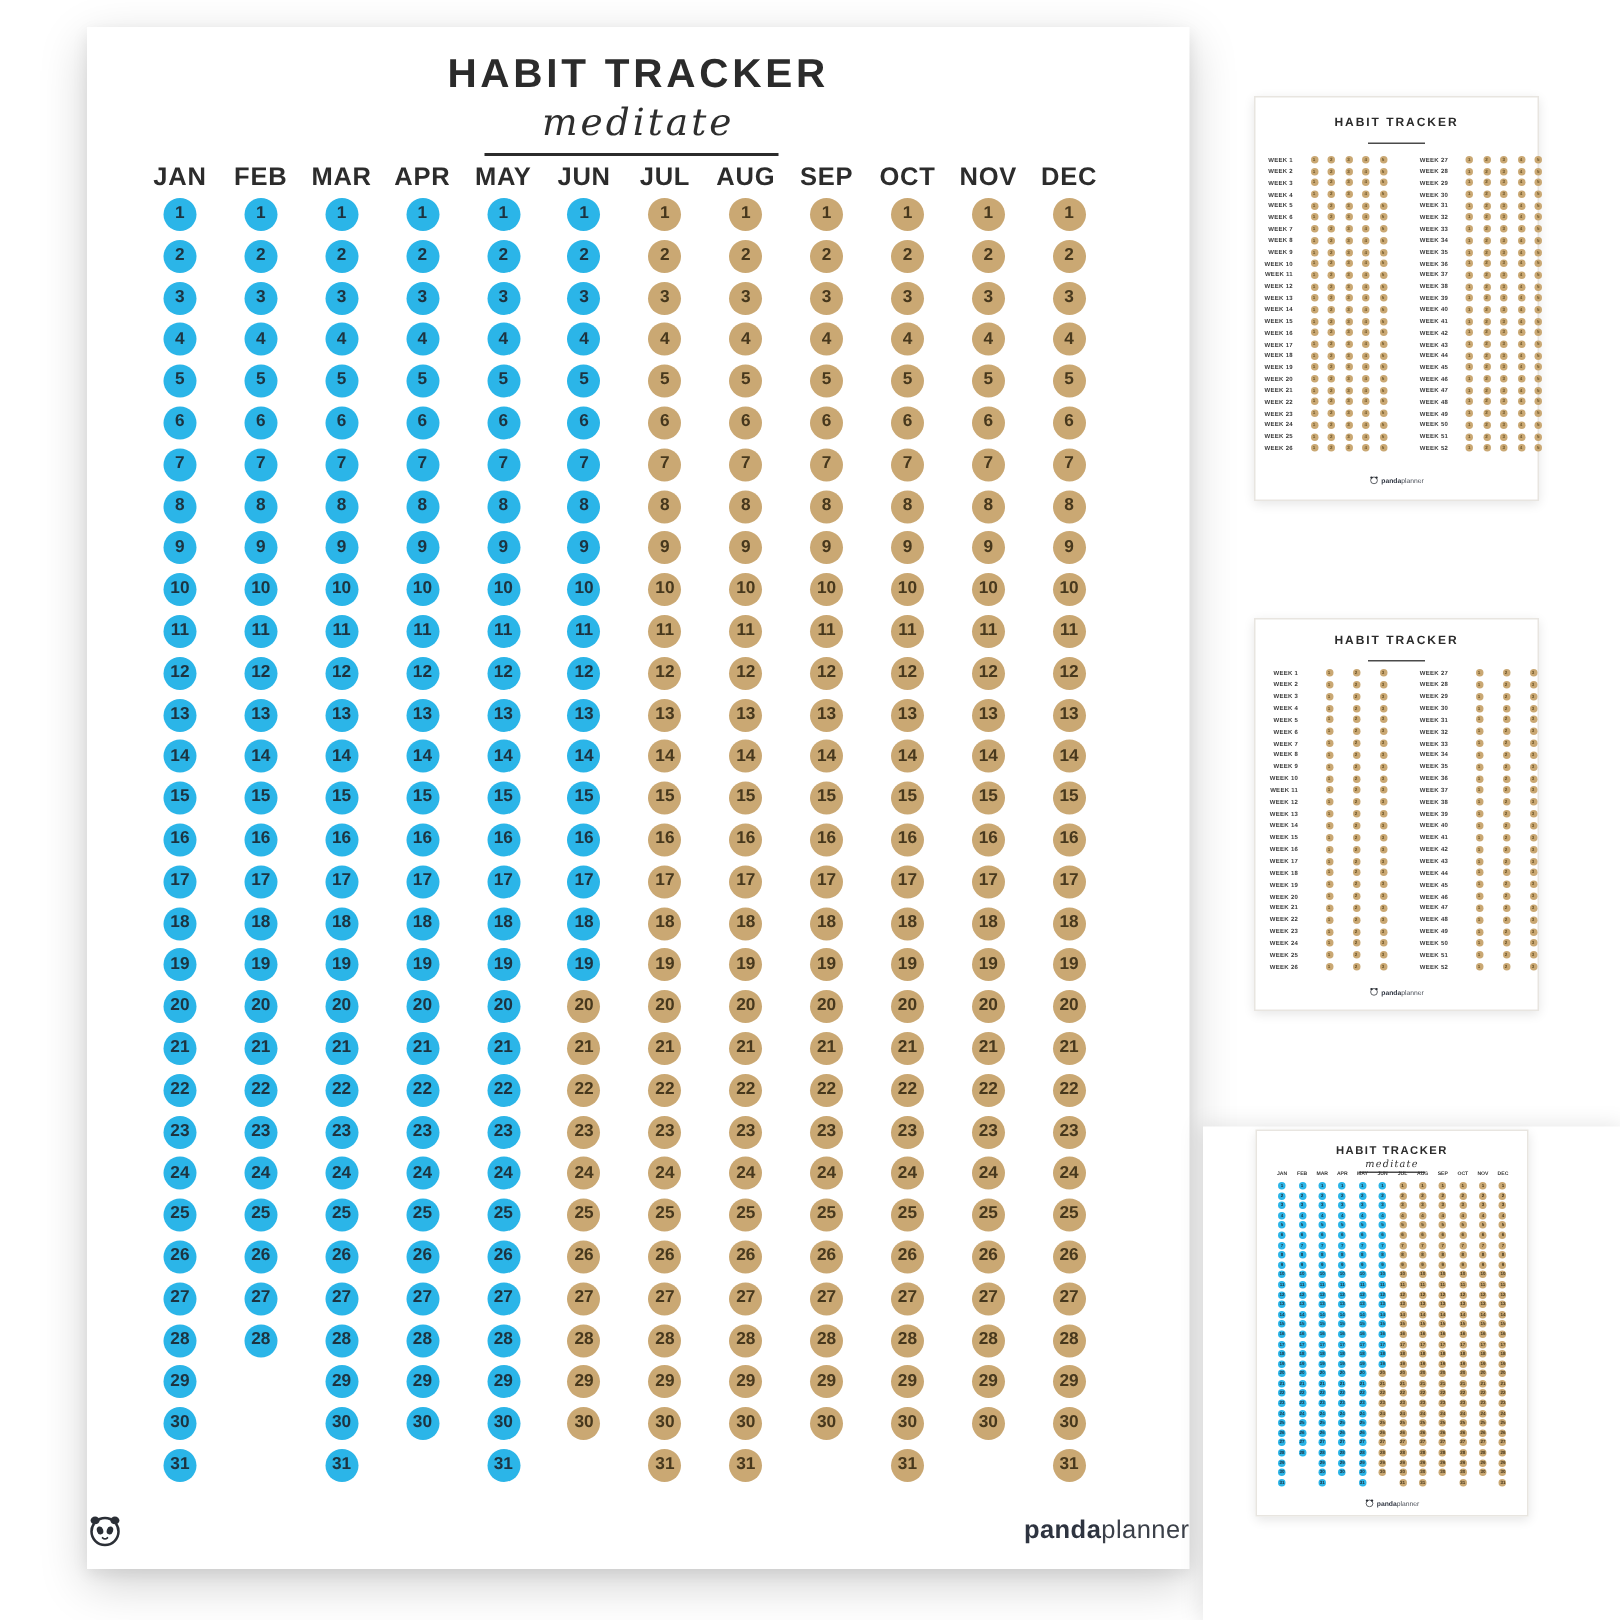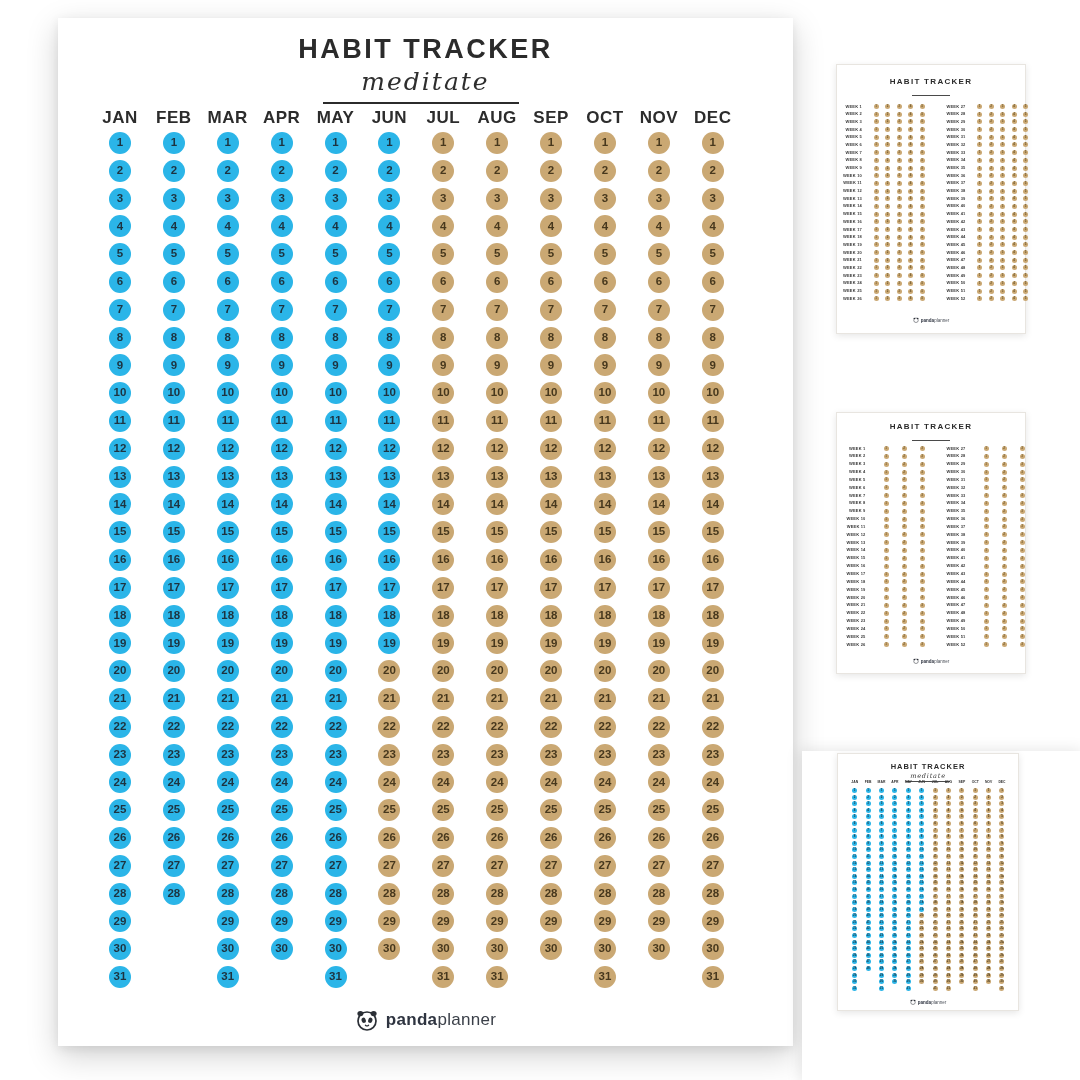--- a/index.html
+++ b/index.html
@@ -31,21 +31,21 @@
   .mcol{width:53.9px;display:flex;flex-direction:column;align-items:center;}
   .mlabel{height:24px;line-height:20px;font-size:17px;font-weight:700;
     letter-spacing:.5px;color:#2c2c2c;}
   .day{width:22px;height:22px;border-radius:50%;margin-bottom:5.8px;
     display:flex;align-items:center;justify-content:center;
     font-size:11.5px;font-weight:700;line-height:1;flex:none;}
   .day.done{background:var(--done,#2bb5e8);color:var(--doneText,#1d3340);}
   .day.pending{background:var(--pending,#caa873);color:var(--pendingText,#47381d);}
   .brand-logo{
     position:absolute;bottom:14px;left:0;right:0;
-    display:flex;align-items:center;justify-content:center;gap:7px;
+    display:flex;align-items:center;justify-content:space-between;gap:7px;
   }
   .brand-text{font-size:17px;color:#2e3440;letter-spacing:.3px;}
   .brand-text .b{font-weight:700;}
   .brand-text .l{font-weight:400;color:#3b4049;}
   
   .backdrop-panel{
     position:absolute;left:802px;top:751px;width:290px;height:340px;
     background:#fff;box-shadow:-6px -5px 14px -4px rgba(0,0,0,.10);
   }
   

